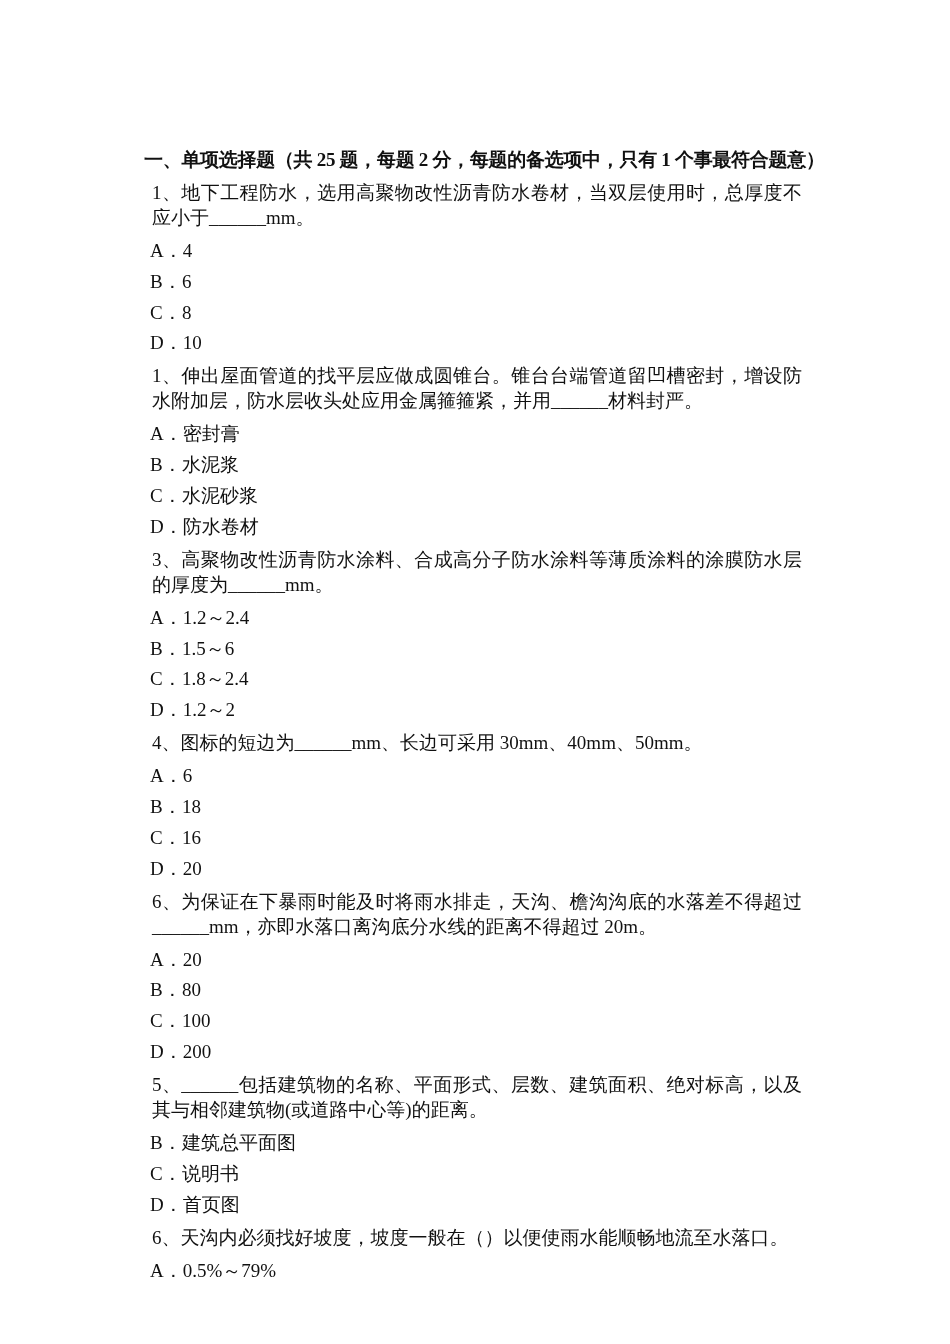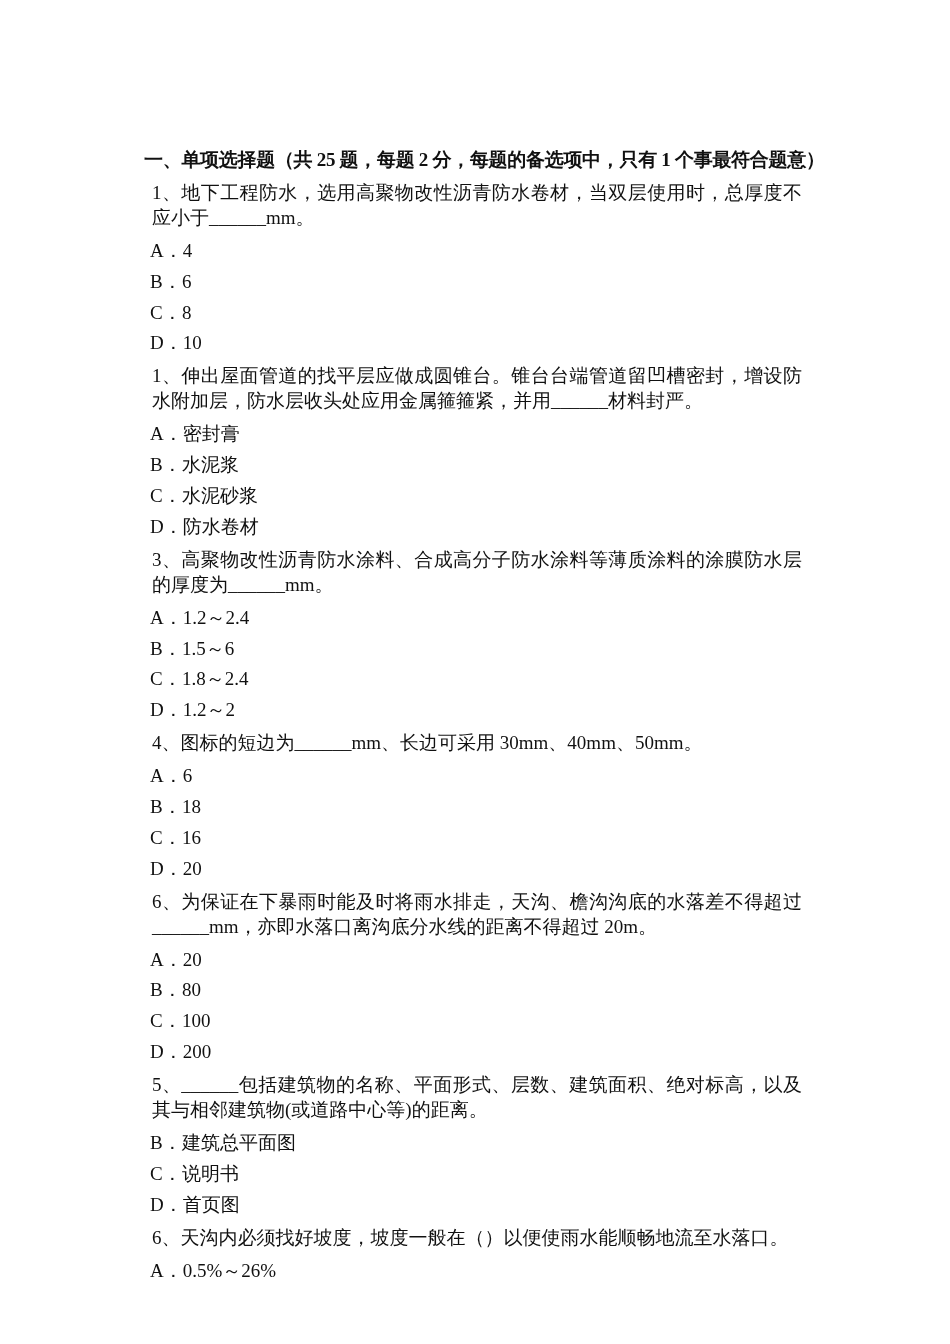--- a/index.html
+++ b/index.html
@@ -68,15 +68,15 @@
 
   <div>
     <p class="q">5、______包括建筑物的名称、平面形式、层数、建筑面积、绝对标高，以及其与相邻建筑物(或道路中心等)的距离。</p>
     <p class="opt"><span class="letter">B．</span><span>建筑总平面图</span></p>
     <p class="opt"><span class="letter">C．</span><span>说明书</span></p>
     <p class="opt"><span class="letter">D．</span><span>首页图</span></p>
   </div>
 
   <div>
     <p class="q">6、天沟内必须找好坡度，坡度一般在（）以便使雨水能顺畅地流至水落口。</p>
-    <p class="opt"><span class="letter">A．</span><span>0.5%～26%</span></p>
+    <p class="opt"><span class="letter">A．</span><span>0.5%～79%</span></p>
   </div>
 </div>
 
 </body></html>

